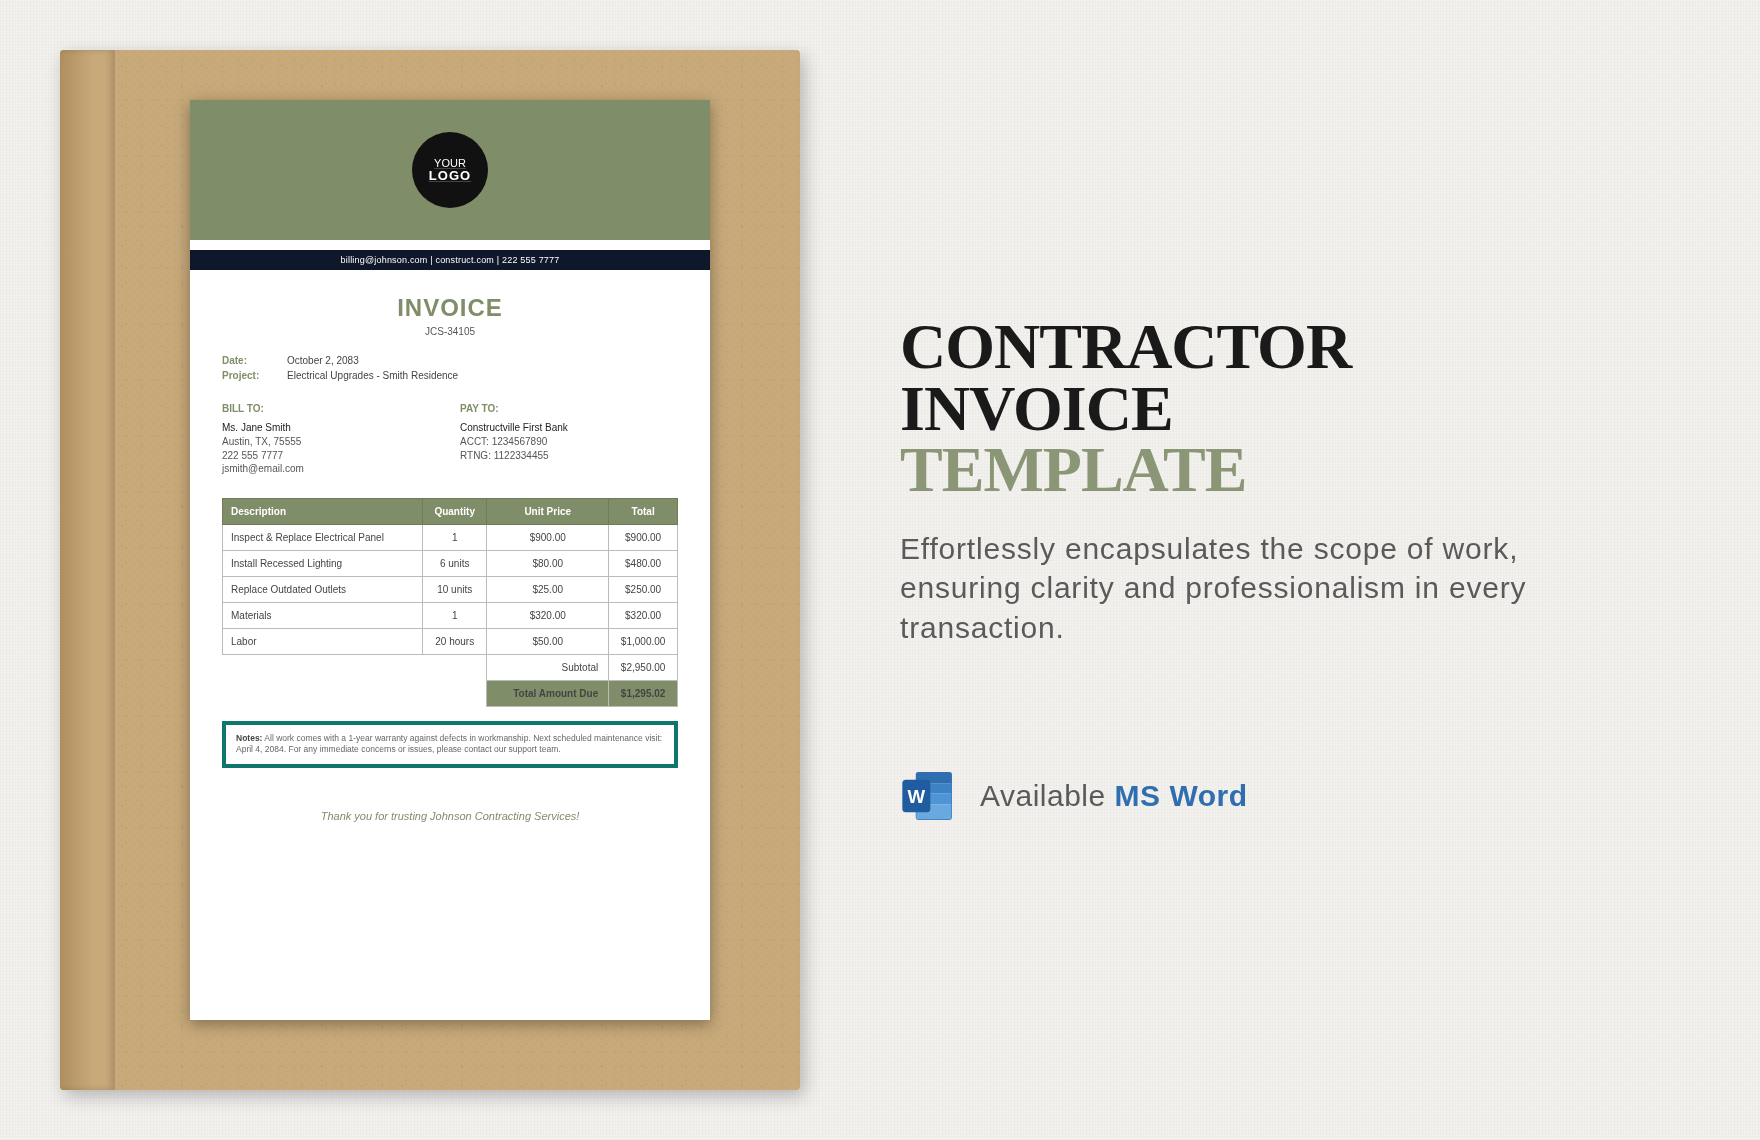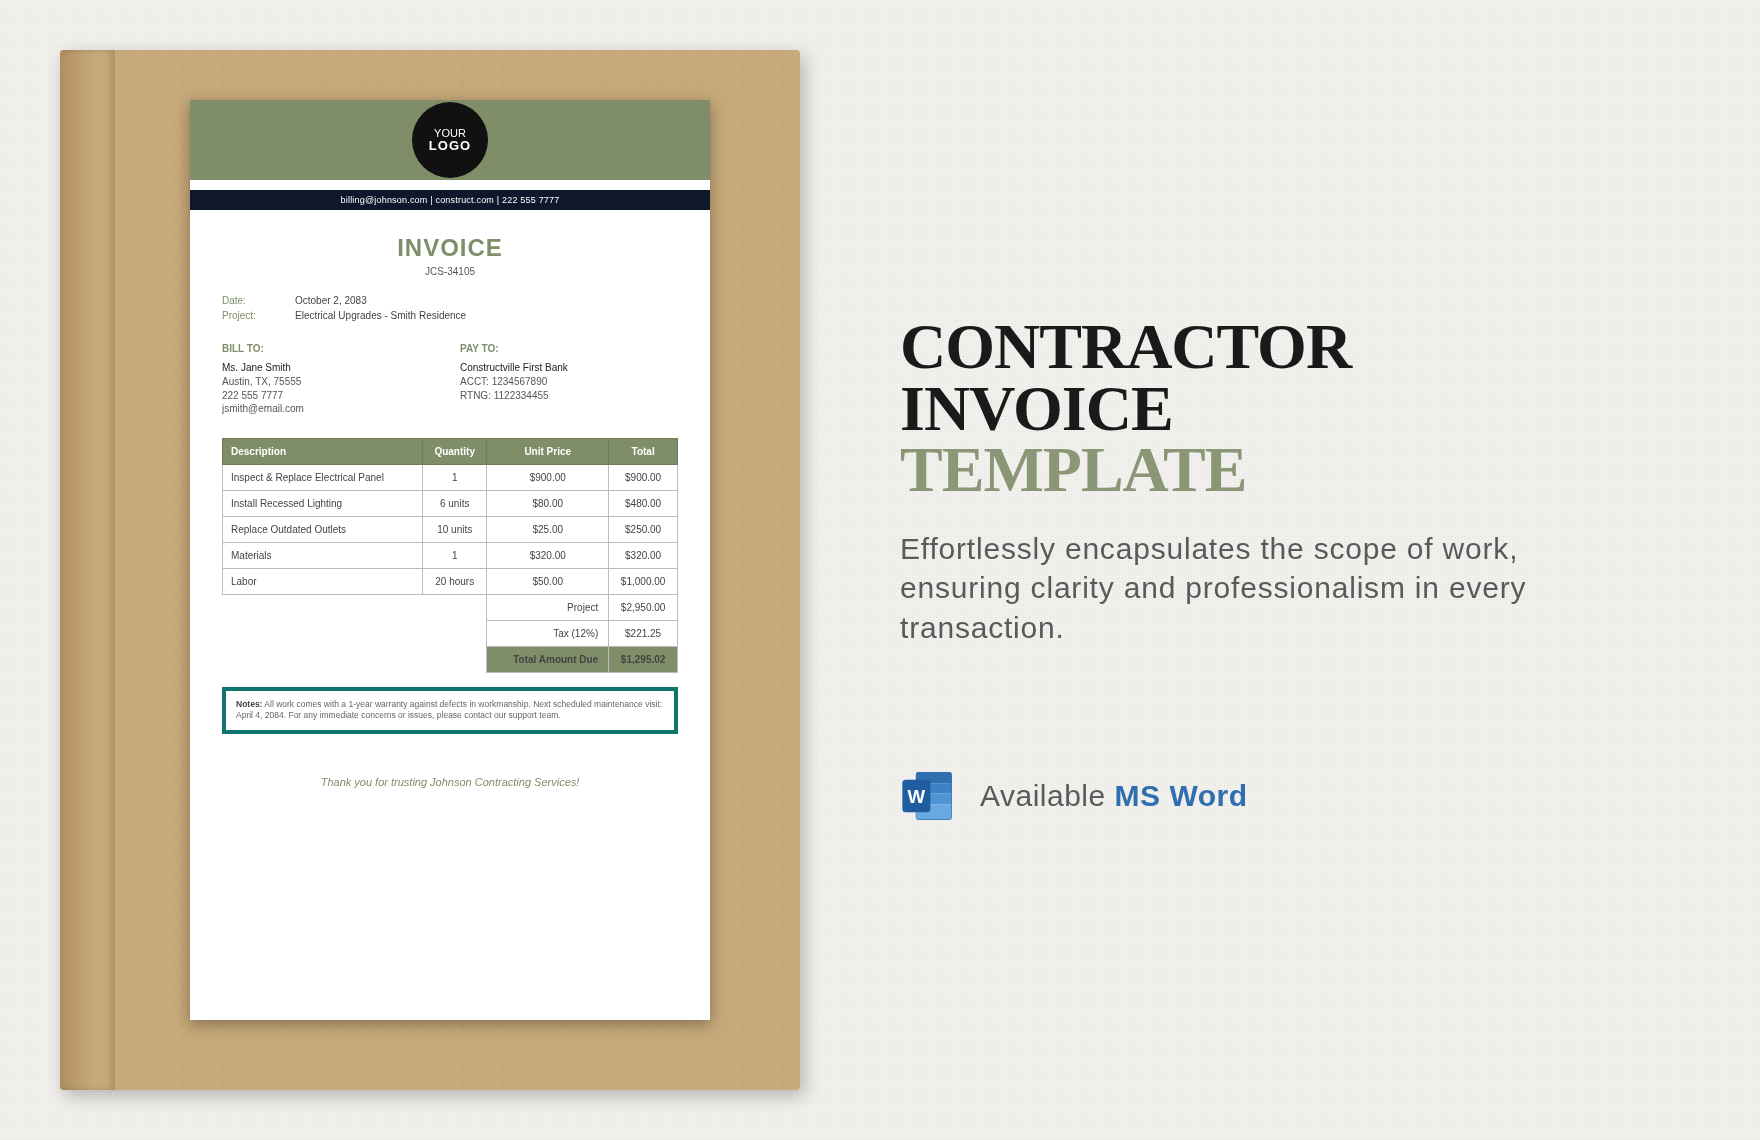--- a/index.html
+++ b/index.html
@@ -53,25 +53,26 @@
     height: 920px;
     background: #fff;
     box-shadow: 0 4px 14px rgba(0,0,0,0.35);
     display: flex;
     flex-direction: column;
     font-size: 11px;
     color: #444;
   }
   .paper .header {
     background: #7f8e68;
-    height: 80px;
+    height: 140px;
     display: flex;
     align-items: center;
     justify-content: center;
     position: relative;
+    text-decoration: underline;
   }
   .logo-circle {
     width: 76px; height: 76px;
     background: #111;
     border-radius: 50%;
     color: #fff;
     display: flex;
     flex-direction: column;
     align-items: center;
     justify-content: center;
@@ -94,21 +95,21 @@
   }
   .paper .body {
     padding: 24px 32px 16px;
     flex: 1;
     display: flex;
     flex-direction: column;
   }
   .invoice-title { text-align: center; color: #7f8e68; font-weight: 700; font-size: 24px; letter-spacing: 1px; }
   .invoice-no { text-align: center; margin-top: 4px; font-size: 10px; color: #555; margin-bottom: 18px; }
   .meta-row { display: flex; font-size: 10px; margin-bottom: 4px; }
-  .meta-label { color: #7f8e68; font-weight: 400; width: 73px; }
+  .meta-label { color: #7f8e68; font-weight: 700; width: 65px; }
   .parties { display: flex; margin-top: 18px; gap: 20px; font-size: 10px; }
   .party { flex: 1; }
   .party-title { color: #7f8e68; font-weight: 700; margin-bottom: 8px; font-size: 10px; }
   .party-name { font-weight: 400; color: #222; margin-bottom: 2px; }
   .party-line { color: #555; line-height: 1.35; }
   table.items { border-collapse: collapse; width: 100%; margin-top: 22px; font-size: 10px; }
   table.items th { background: #7f8e68; color: #fff; font-weight: 600; padding: 7px 6px; text-align: center; border: 1px solid #6e7d58; font-size: 10px; }
   table.items th:first-child { text-align: left; padding-left: 8px; }
   table.items td { border: 1px solid #bbb; padding: 7px 6px; text-align: center; color: #444; }
   table.items td:first-child { text-align: left; padding-left: 8px; }
@@ -236,27 +237,22 @@
             <td>$320.00</td>
           </tr>
           <tr>
             <td>Labor</td>
             <td>20 hours</td>
             <td>$50.00</td>
             <td>$1,000.00</td>
           </tr>
           <tr class="summary">
             <td class="no-border" colspan="2"></td>
-            <td class="lbl">Project</td>
+            <td class="lbl">Subtotal</td>
             <td>$2,950.00</td>
-          </tr>
-          <tr class="summary">
-            <td class="no-border" colspan="2"></td>
-            <td class="lbl">Tax (12%)</td>
-            <td>$221.25</td>
           </tr>
           <tr class="summary total-row">
             <td class="no-border" colspan="2" style="background:transparent;border:none"></td>
             <td class="lbl">Total Amount Due</td>
             <td>$1,295.02</td>
           </tr>
         </tbody>
       </table>
 
       <div class="notes">

